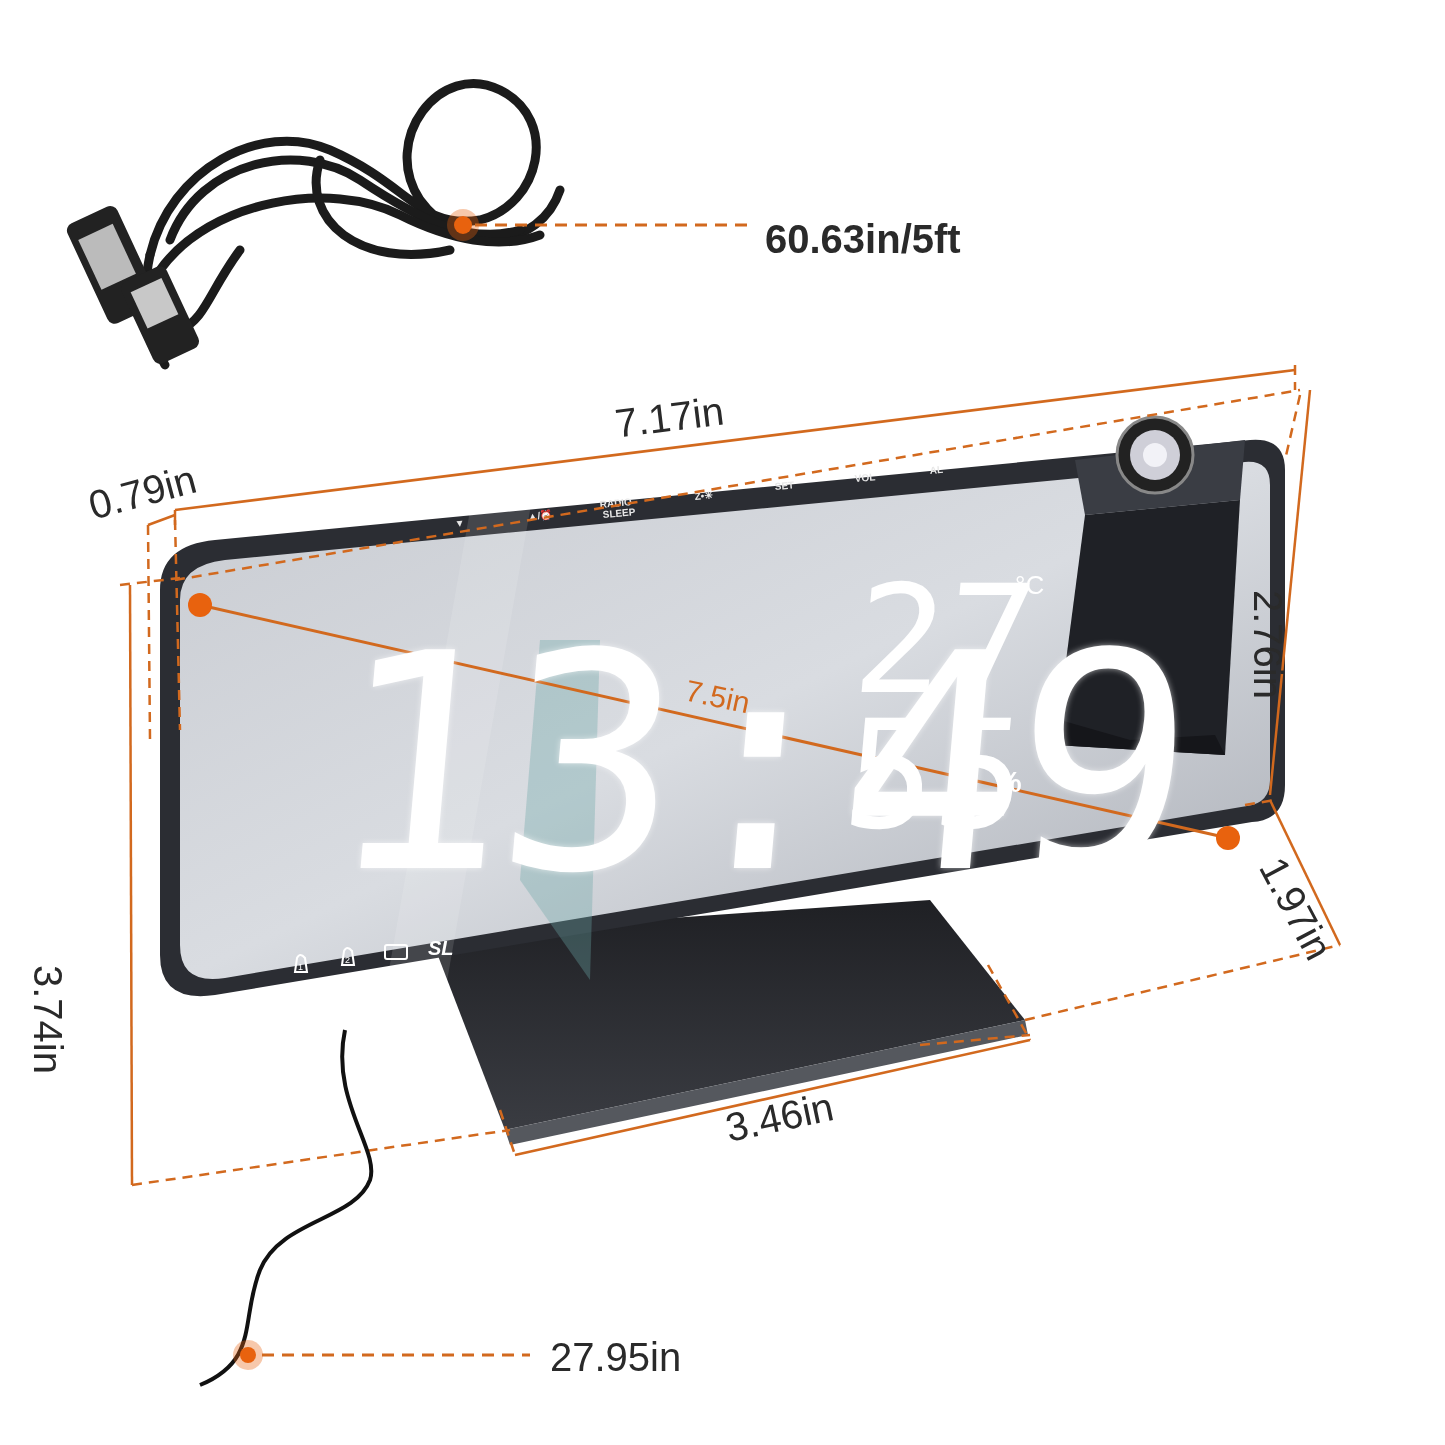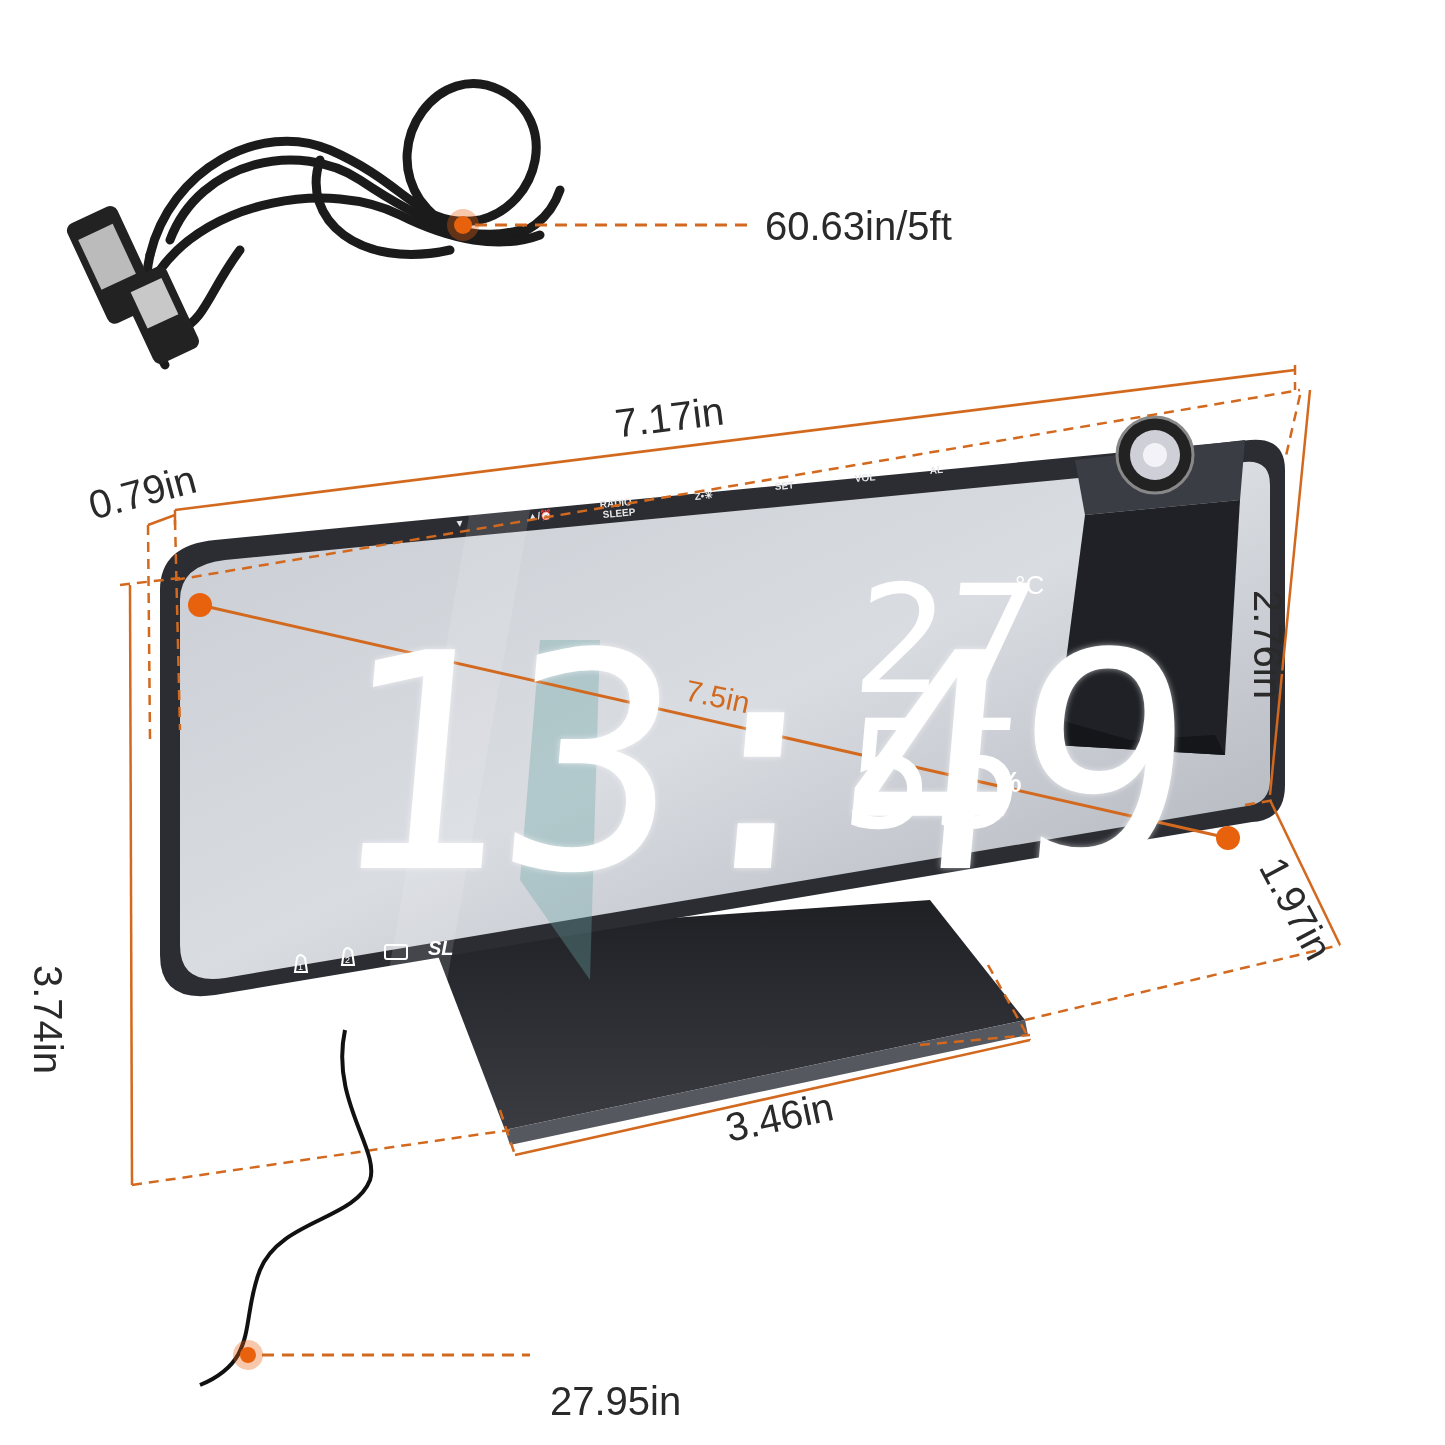--- a/index.html
+++ b/index.html
@@ -131,21 +131,21 @@
   <text x="345" y="963" fill="#fff" font-size="9" font-family="Liberation Sans, sans-serif">2</text>
   <text x="428" y="955" fill="#fff" font-size="20" font-style="italic" font-weight="bold" font-family="Liberation Sans, sans-serif">SL</text>
 </svg>
 
 <div style="position:absolute;left:330px;top:615px;font-family:'DejaVu Sans Mono',monospace;font-size:300px;line-height:1;color:#ffffff;letter-spacing:-10px;transform:skewX(-5deg);text-shadow:0 0 6px rgba(255,255,255,0.6);">13:49</div>
 <div style="position:absolute;left:855px;top:565px;font-family:'DejaVu Sans Mono',monospace;font-size:150px;line-height:1;color:#ffffff;transform:skewX(-5deg);">27</div>
 <div style="position:absolute;left:1015px;top:570px;font-size:26px;color:#ffffff;">°C</div>
 <div style="position:absolute;left:845px;top:700px;font-family:'DejaVu Sans Mono',monospace;font-size:150px;line-height:1;color:#ffffff;transform:skewX(-5deg);">55</div>
 <div style="position:absolute;left:995px;top:765px;font-size:30px;font-weight:bold;color:#ffffff;">%</div>
 
-<div class="lbl" style="left:765px;top:204px;">60.63in/5ft</div>
+<div class="lbl" style="left:765px;top:217px;font-weight:bold;">60.63in/5ft</div>
 <div class="lbl" style="left:615px;top:395px;transform:rotate(-7deg);">7.17in</div>
 <div class="lbl" style="left:88px;top:470px;transform:rotate(-15deg);">0.79in</div>
 <div class="lbl" style="left:685px;top:680px;font-size:30px;color:#d2691e;transform:rotate(12deg);">7.5in</div>
 <div class="lbl" style="left:1290px;top:590px;transform:rotate(90deg);transform-origin:left top;">2.76in</div>
 <div class="lbl" style="left:70px;top:965px;transform:rotate(90deg);transform-origin:left top;">3.74in</div>
 <div class="lbl" style="left:1290px;top:850px;transform:rotate(62deg);transform-origin:left top;">1.97in</div>
 <div class="lbl" style="left:725px;top:1095px;transform:rotate(-12deg);">3.46in</div>
-<div class="lbl" style="left:550px;top:1335px;margin-top:44px;">27.95in</div>
+<div class="lbl" style="left:550px;top:1335px;">27.95in</div>
 
 </body></html>

